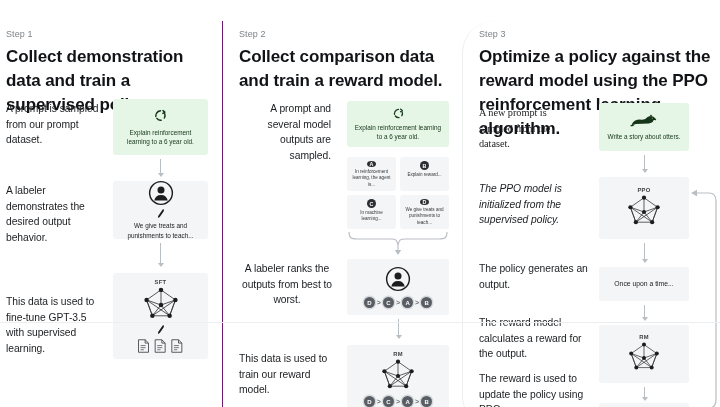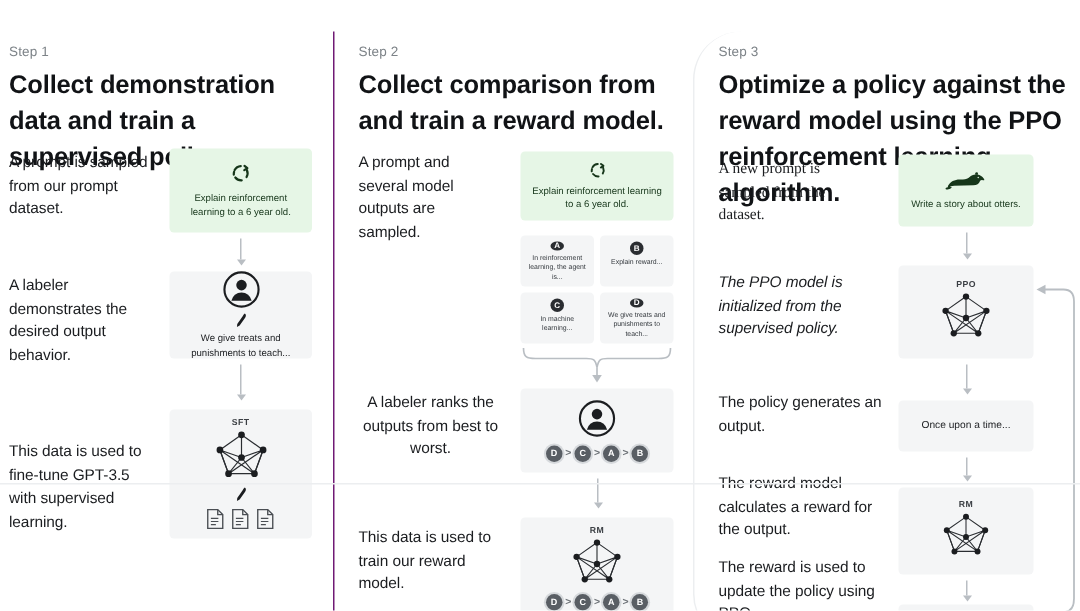--- a/index.html
+++ b/index.html
@@ -145,24 +145,24 @@
               <path d="M45.5 9h6M45.5 11.5h6M45.5 14h4"></path>
             </g>
           </svg>
         </span>
       </div>
     </div>
   </div>
 
   <div class="col c2">
     <div class="step-label">Step 2</div>
-    <div class="step-title">Collect comparison from and train a reward model.</div>
+    <div class="step-title">Collect comparison data and train a reward model.</div>
 
     <div class="rows">
-      <div class="ctext" style="left:16px;top:80px;width:92px;">A prompt and several model outputs are sampled.</div>
+      <div class="ctext" style="left:16px;top:80px;width:92px;text-align:right;">A prompt and several model outputs are sampled.</div>
       <div class="ctext" style="left:16px;top:240px;width:96px;text-align:center;">A labeler ranks the outputs from best to worst.</div>
       <div class="ctext" style="left:16px;top:330px;width:96px;">This data is used to train our reward model.</div>
 
       <div class="card green" style="left:124px;top:80px;width:102px;height:46px;">
         <span>
           <svg width="13" height="13" viewBox="0 0 24 24" fill="none" stroke="#16361a" stroke-width="2.4" stroke-linecap="round">
             <path d="M5.5 8.5 A8 8 0 0 1 12 4.3"></path>
             <path d="M18.6 8.8 A8 8 0 0 1 18.2 16"></path>
             <path d="M13 19.6 A8 8 0 0 1 6.2 16.6"></path>
             <path d="M4.6 13.4 A8 8 0 0 1 4.9 10.6"></path>

